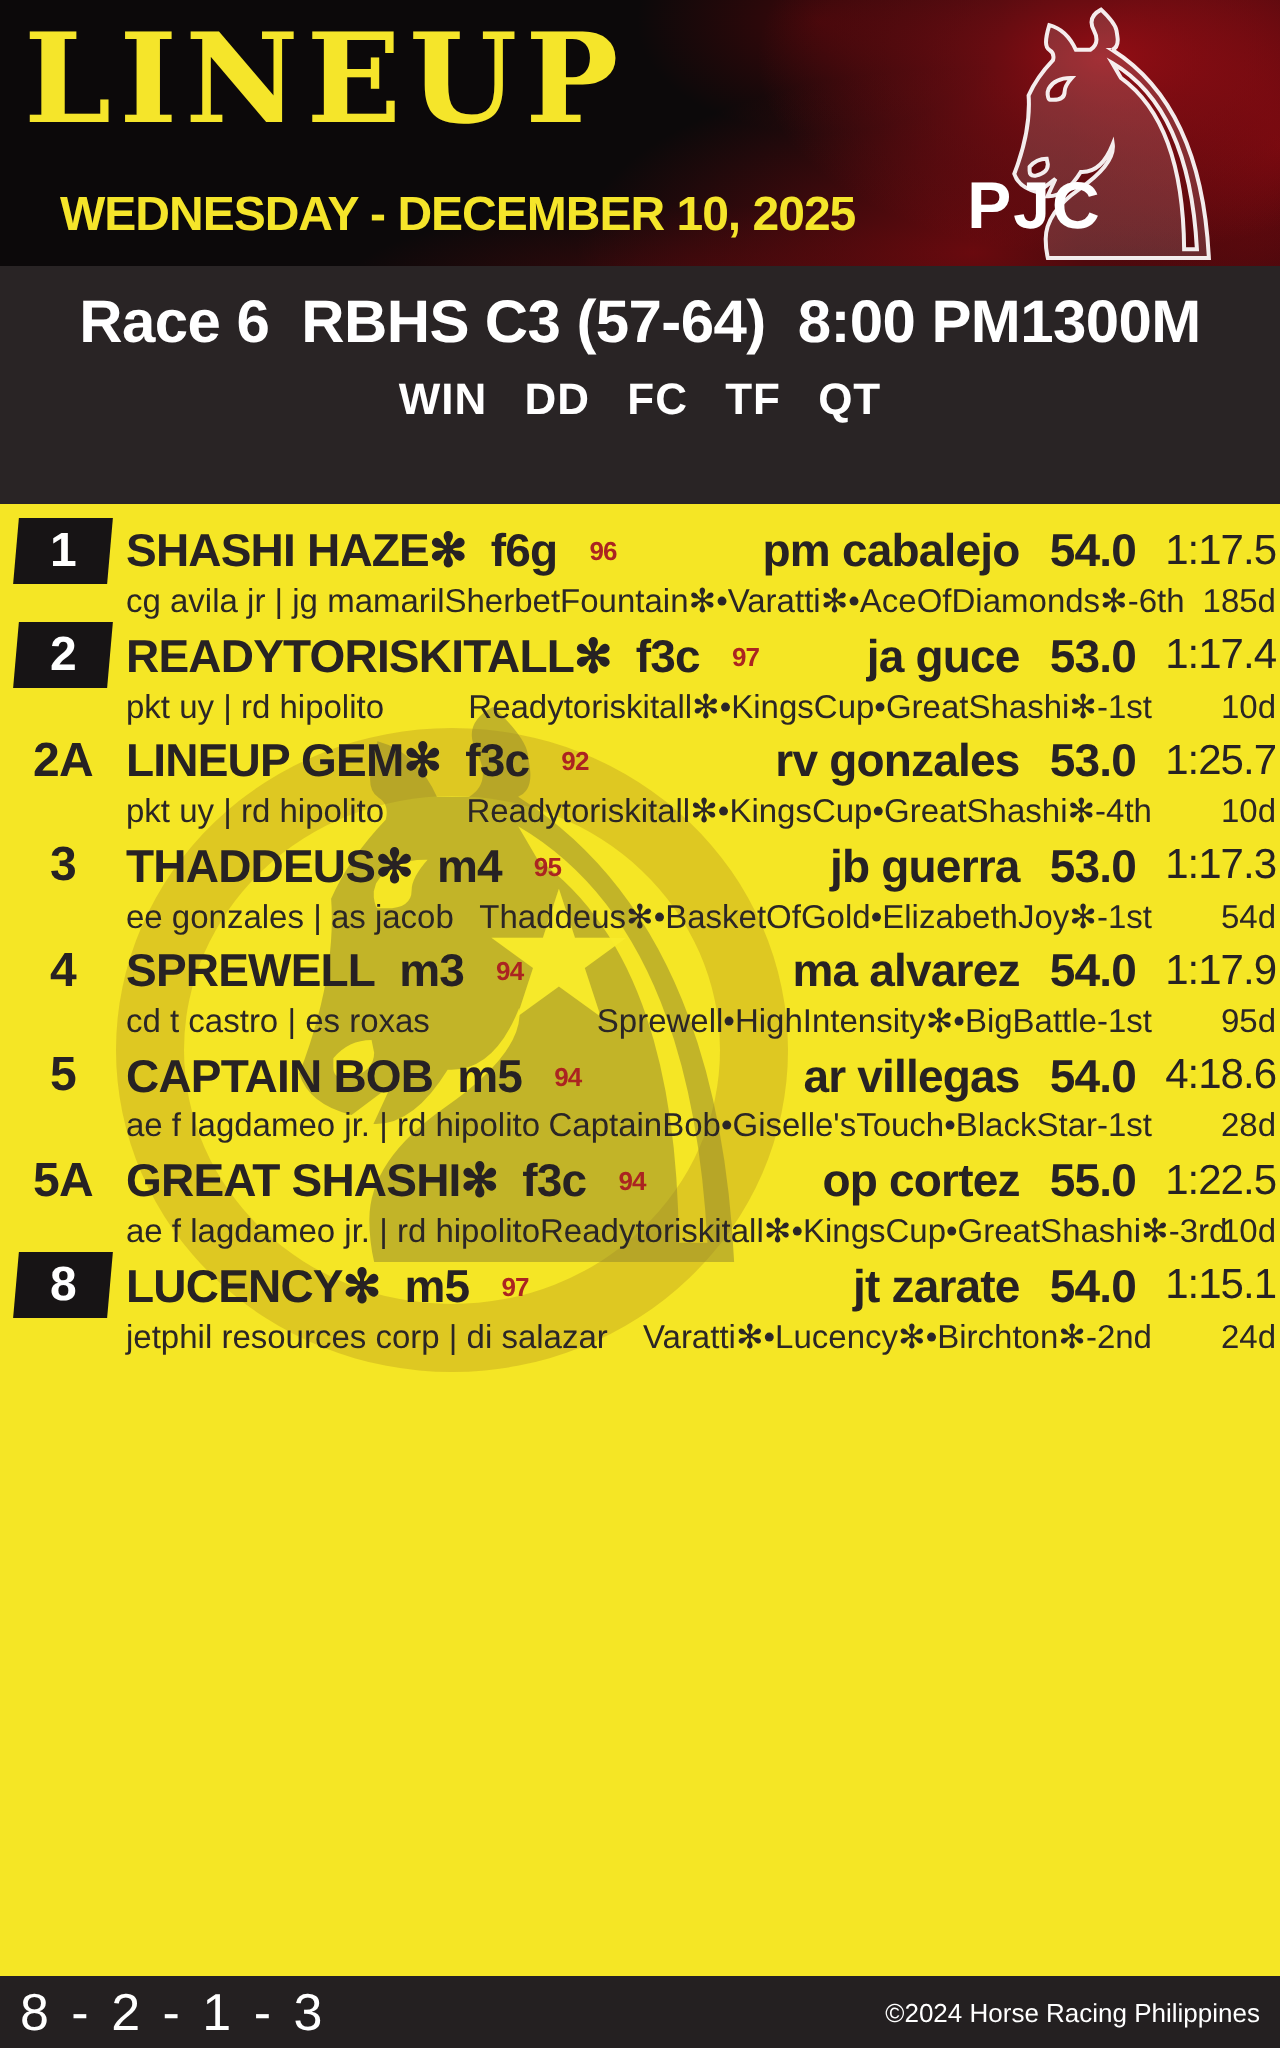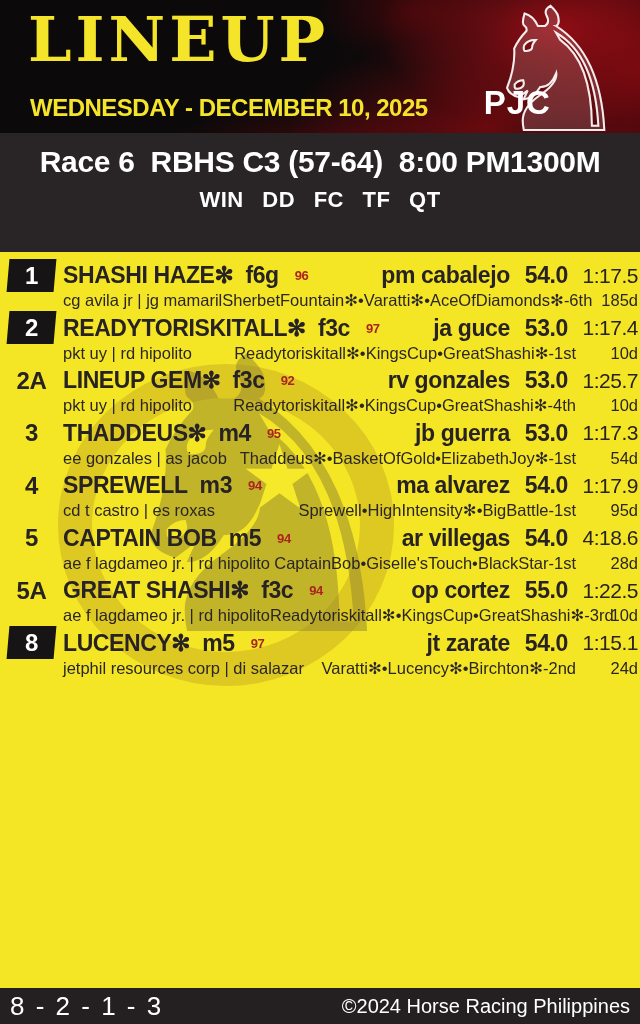--- a/index.html
+++ b/index.html
@@ -10,21 +10,21 @@
   
   header { height:133px; background:var(--banner-black,#0c090a); position:relative; overflow:hidden; flex:none; }
   header::after { content:""; position:absolute; inset:0; z-index:1; pointer-events:none;
     background:
       radial-gradient(ellipse 260px 150px at 86% 22%, rgba(170,14,22,.85), transparent 66%),
       radial-gradient(ellipse 300px 140px at 76% 95%, rgba(145,10,16,.70), transparent 66%),
       radial-gradient(ellipse 150px 230px at 100% 55%, rgba(125,8,14,.80), transparent 70%),
       radial-gradient(ellipse 230px 60px  at 52% 108%, rgba(125,10,14,.40), transparent 70%),
       radial-gradient(ellipse 130px 80px  at 64% 8%,   rgba(105,6,10,.50), transparent 70%);
   }
-  .lineup-title { position:absolute; left:28px; top:6px; z-index:2;
+  .lineup-title { position:absolute; left:12px; top:6px; z-index:2;
     font-family:"DejaVu Serif", serif; font-weight:700; font-size:62px; line-height:1.1;
     color:var(--title-yellow,#f5e52a); letter-spacing:4px; }
   .date-row { position:absolute; left:30px; top:84px; z-index:2; display:flex; align-items:flex-end; white-space:nowrap; }
   .date-text { font-size:24px; font-weight:700; color:var(--title-yellow,#f5e52a); letter-spacing:-0.5px; }
   .club-code { font-size:33px; font-weight:700; color:#fff; margin-left:56px; letter-spacing:1px; }
   .horse-logo { position:absolute; right:8px; top:-14px; z-index:2; font-size:170px; line-height:1;
     font-family:"DejaVu Sans", sans-serif; color:rgba(255,255,255,.14); -webkit-text-stroke:2px rgba(255,255,255,.92); }
 
   
   .race-bar { height:119px; background:var(--panel-dark,#292425); color:#fff; text-align:center; padding-top:12px; flex:none; }
@@ -57,21 +57,21 @@
   .time { margin-left:8px; font-weight:400; font-size:21px; width:62px; text-align:right; flex:none; letter-spacing:-0.5px; }
   .l2 { display:flex; align-items:baseline; height:21px; font-size:16.5px; color:#2b2626; padding-left:61px; white-space:nowrap; }
   .conn { flex:none; }
   .form { flex:1; text-align:right; padding-right:10px; min-width:0; }
   .days { width:52px; flex:none; text-align:right; }
 
   
   footer { height:36px; background:#242021; color:#fff; display:flex; justify-content:space-between;
            align-items:center; padding:16px 10px; flex:none; }
   .picks { font-size:26px; letter-spacing:2px; }
-  .copyright { font-size:20px; }
+  .copyright { font-size:13px; }
 </style>
 </head>
 <body>
 
 <div class="card">
 
   <header>
     <h1 class="lineup-title">LINEUP</h1>
     <div class="date-row">
       <span class="date-text">WEDNESDAY - DECEMBER 10, 2025</span>

